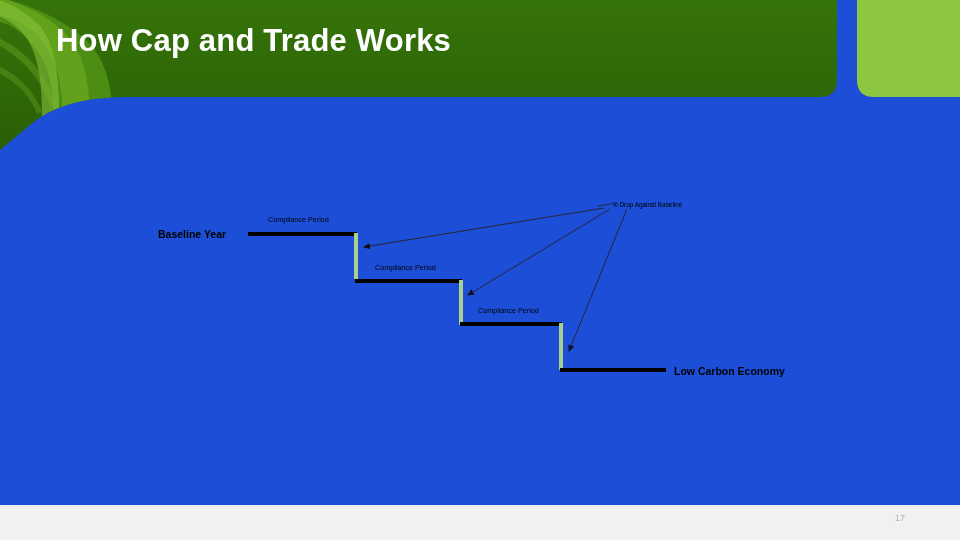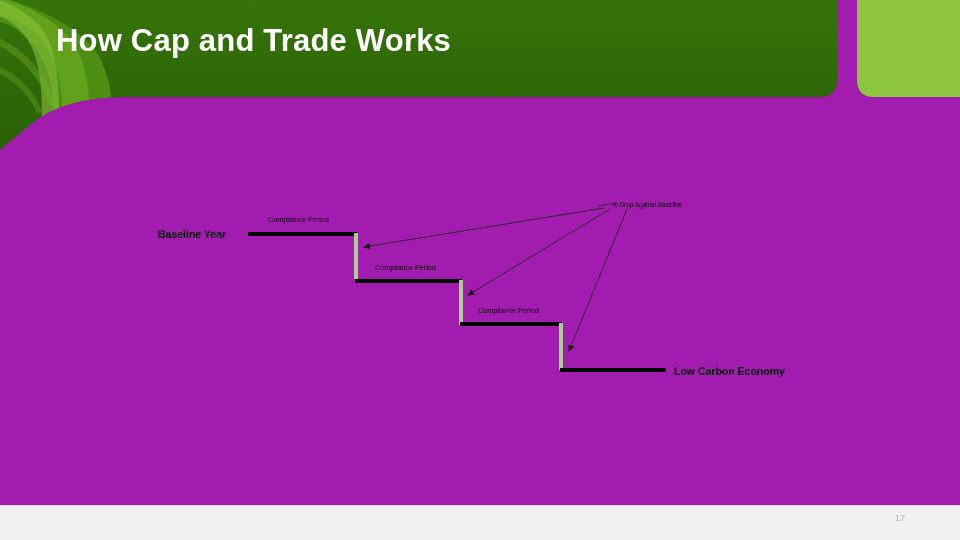--- a/index.html
+++ b/index.html
@@ -13,21 +13,21 @@
     font-family: "Liberation Sans", sans-serif;
     overflow: hidden;
     position: relative;
   }
 
   
   #slide {
     position: absolute;
     left: 0; top: 0;
     width: 960px; height: 540px;
-    background: #a21caf;
+    background: #1d4ed8;
   }
 
   
   #header-banner {
     position: absolute;
     left: 0; top: 0;
     width: 960px;
     height: 150px;
     pointer-events: none;
   }

